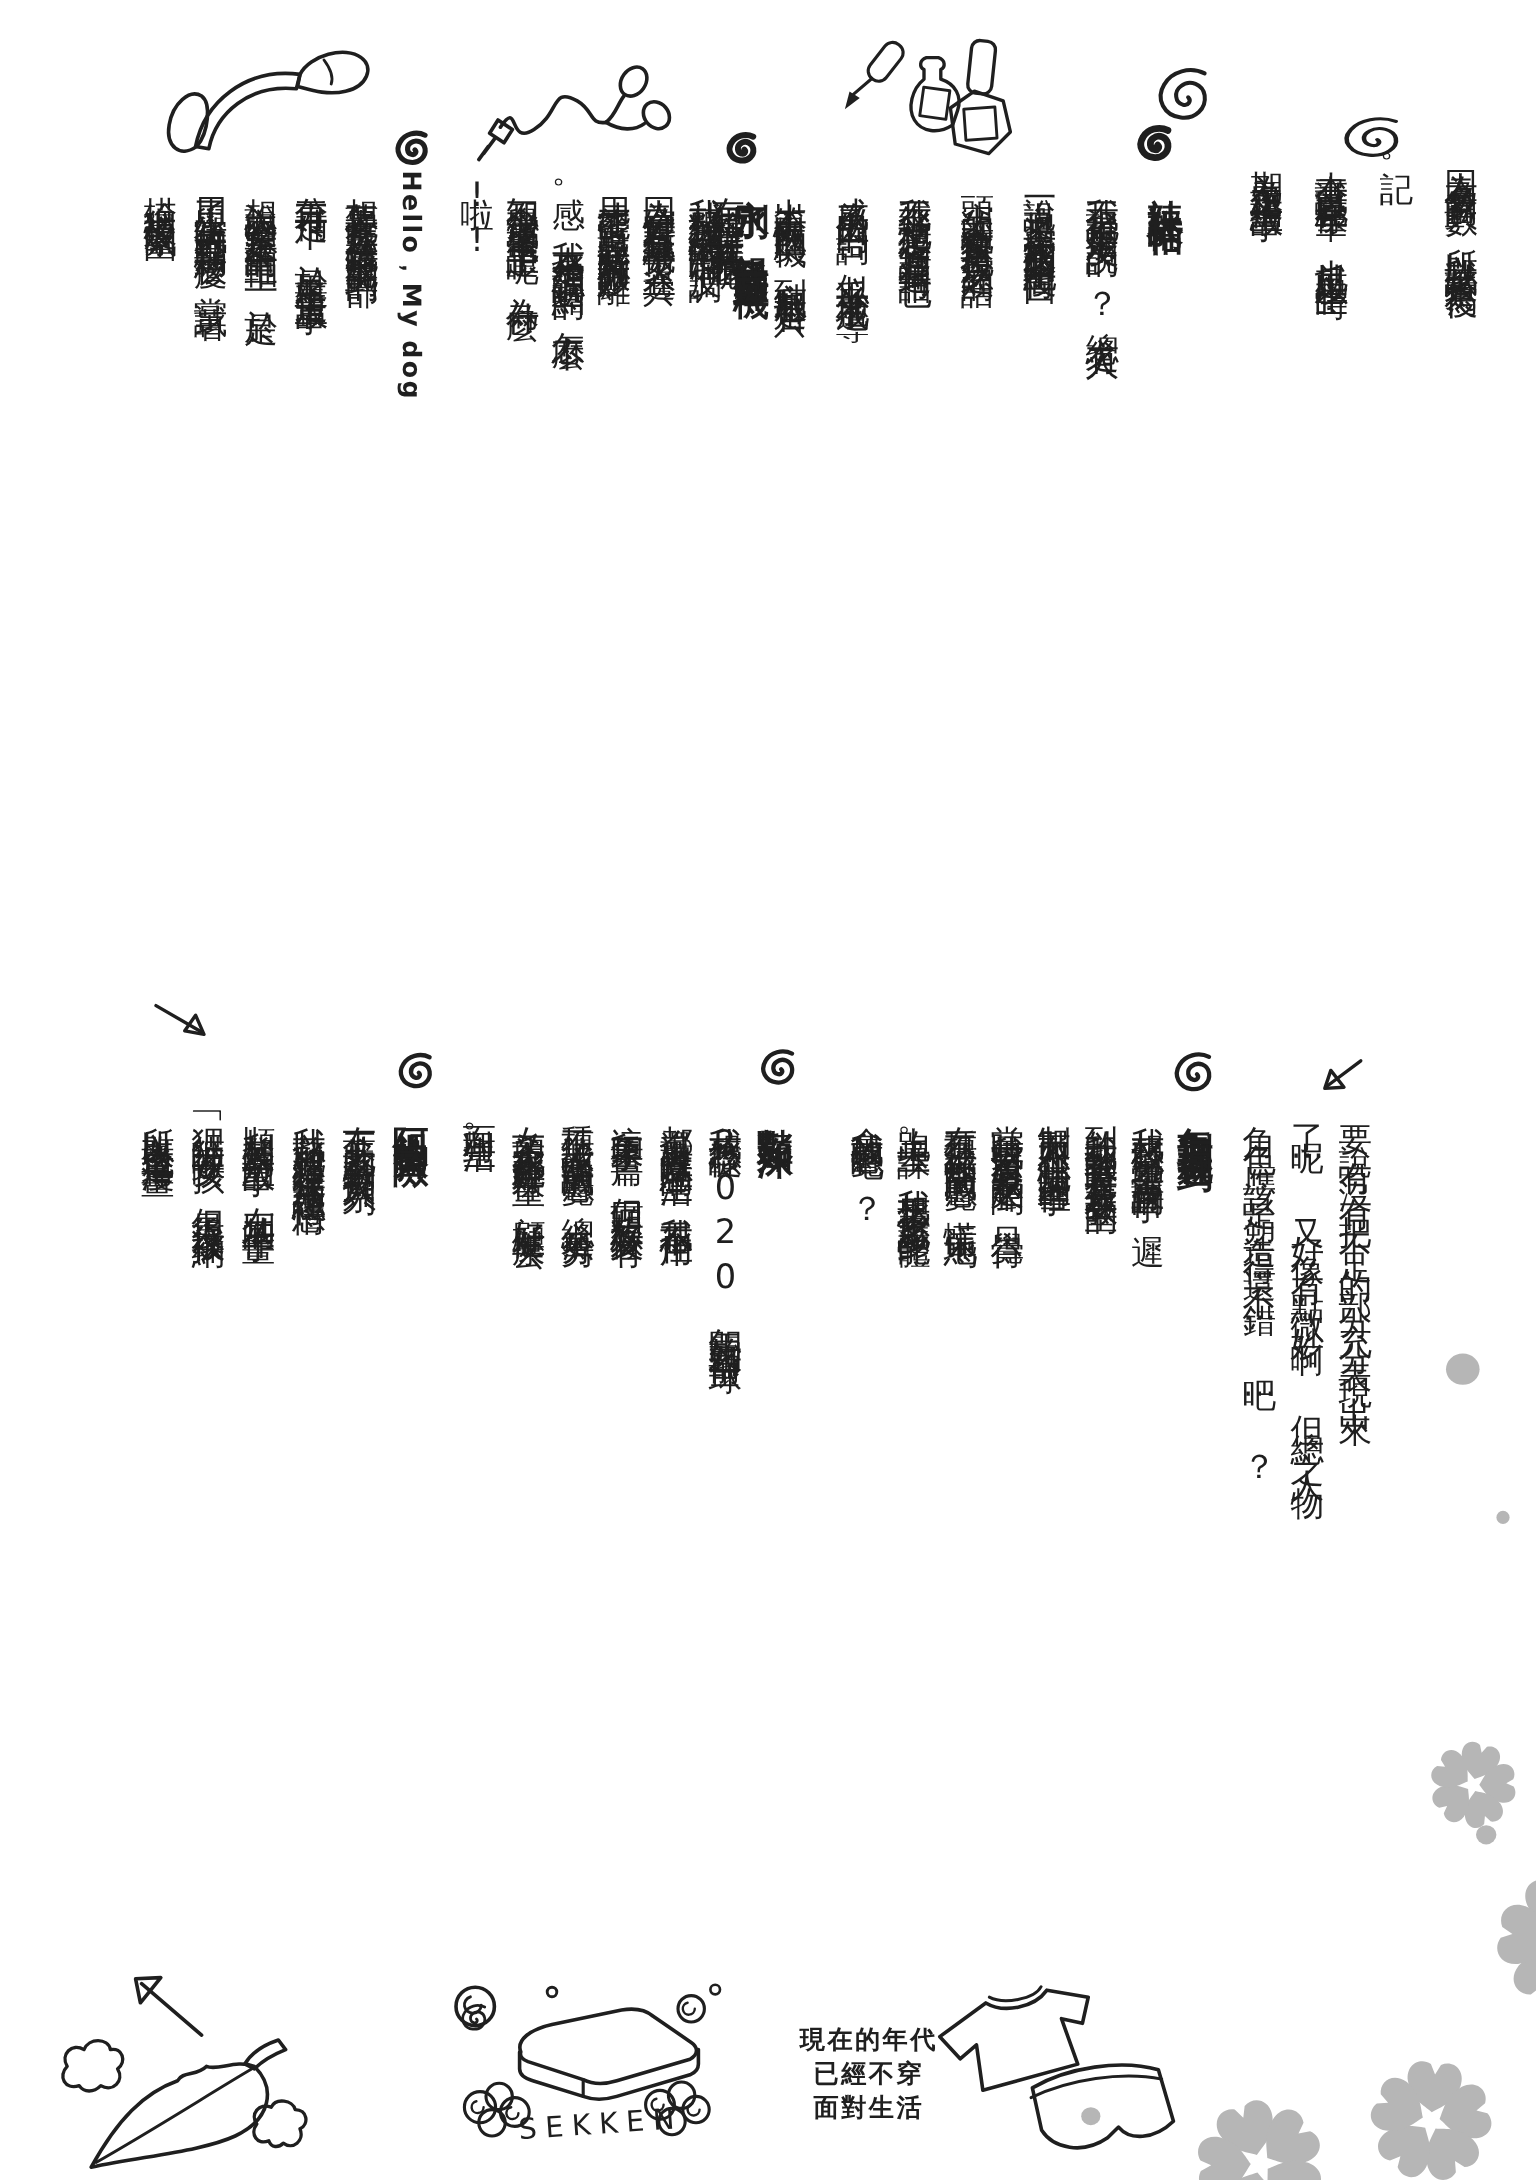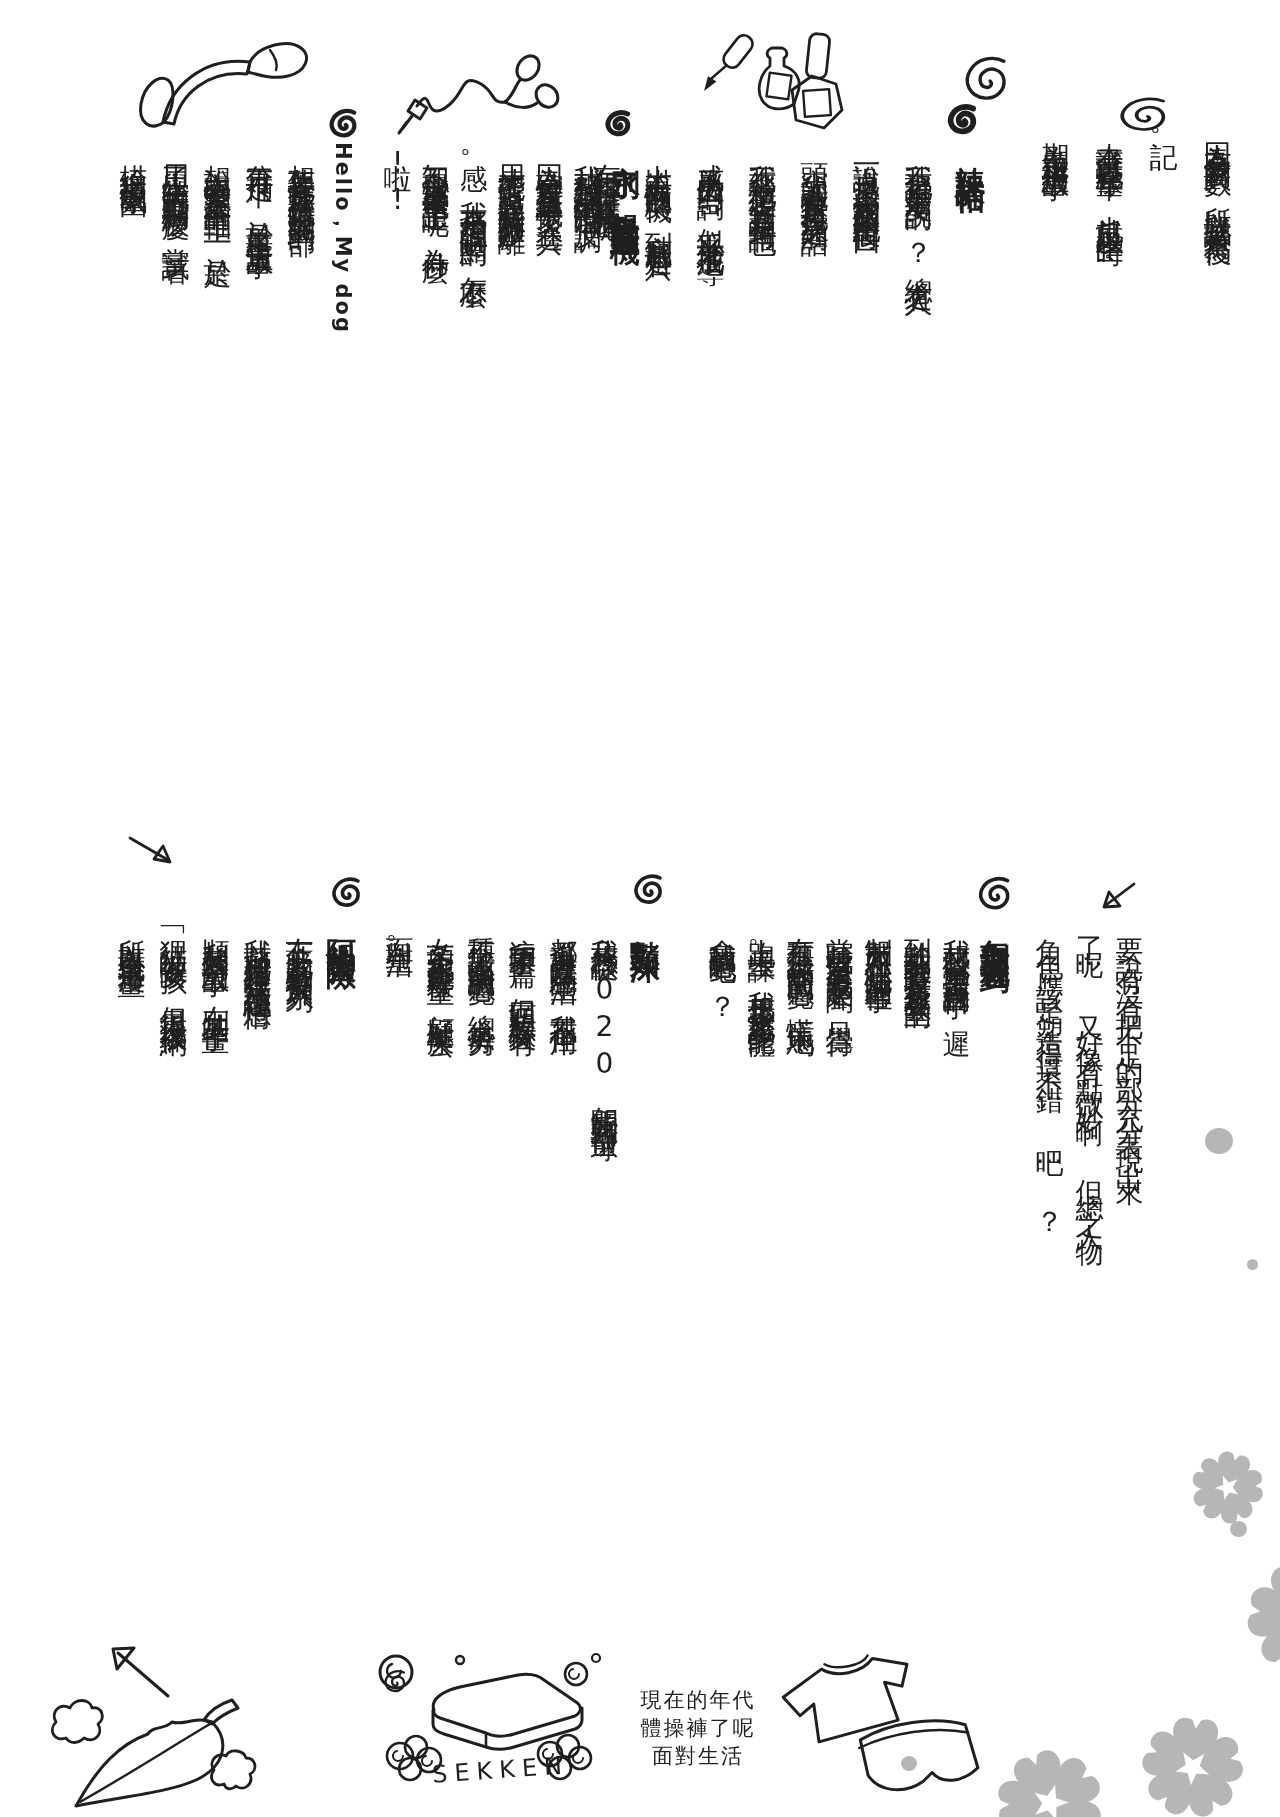--- a/index.html
+++ b/index.html
@@ -250,23 +250,23 @@
       <circle class="ink-stroke" stroke-width="2.6" fill="#fff" cx="178" cy="104" r="12"></circle>
       <circle class="ink-stroke" stroke-width="2.6" fill="#fff" cx="196" cy="96" r="11"></circle>
       <circle class="ink-stroke" stroke-width="2.6" fill="#fff" cx="208" cy="108" r="11"></circle>
       <circle class="ink-stroke" stroke-width="2.6" fill="#fff" cx="188" cy="118" r="11"></circle>
       <path class="ink-stroke" stroke-width="2" d="M175,99 a5,5 0 1,0 6,5"></path>
       <path class="ink-stroke" stroke-width="2" d="M205,103 a5,5 0 1,0 6,5"></path>
     </svg>
   </div>
   <div class="soap-label" style="left:432px; top:1756px;">SEKKEN</div>
 
-  <div class="caption" style="left:612px; top:1686px; width:172px;">
+  <div class="caption" style="left:638px; top:1686px; width:172px;font-weight:bold;">
     <div>現在的年代</div>
-    <div>體操褲了呢</div>
+    <div>已經不穿</div>
     <div>面對生活</div>
   </div>
 
   <div class="doodle" style="left:770px; top:1630px;">
     <svg width="215" height="175" viewBox="0 0 215 175">
       <g transform="rotate(-14 100 60)">
         <path class="ink-stroke" stroke-width="3" fill="#fff" d="M58,28 C70,40 96,42 110,30 L142,44 L132,64 L116,56 L120,96 L38,98 L42,60 L26,68 L14,46 Z"></path>
         <path class="ink-stroke" stroke-width="2.4" d="M62,24 C72,33 98,35 106,26"></path>
       </g>
       <g transform="translate(28,84) rotate(-6 100 40)">

